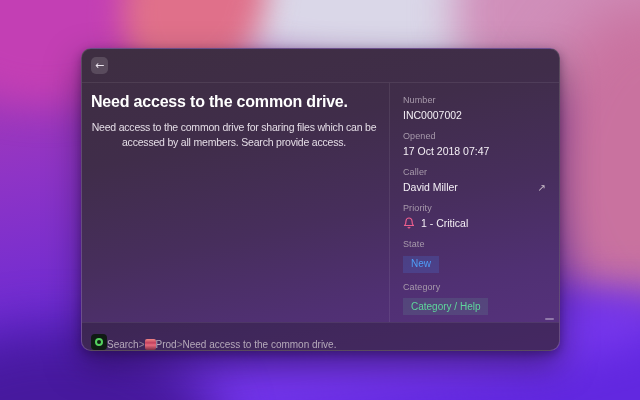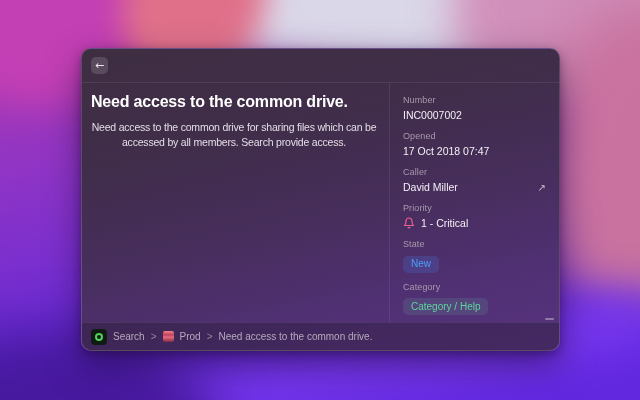--- a/index.html
+++ b/index.html
@@ -52,31 +52,31 @@
   .field { margin-bottom:9px; }
   .field-label { font-size:9px; color:#a79aab; margin-bottom:4px; letter-spacing:0.1px; }
   .field-value { font-size:10.5px; line-height:13px; color:#f4eff5; }
   .value-row { display:flex; }
   .value-row .grow { flex:1 1 auto; }
   .ext-icon { font-size:10px; color:#cfc3cd; font-family:"DejaVu Sans",sans-serif; }
   .bell-icon { width:12px; height:12px; margin-right:6px; flex:0 0 auto; }
 
   .badge {
     display:inline-block; font-size:10px; line-height:12px; padding:2.5px 8px;
-    border-radius:5px; font-weight:500;
+    border-radius:0; font-weight:500;
   }
   .badge-state    { color:#4f9df7; background:rgba(70,135,245,0.20); }
   .badge-category { color:#5ed69c; background:rgba(110,220,170,0.13); }
 
   .scroll-dash { position:absolute; right:5px; bottom:2px; width:9px; height:2px; border-radius:1px; background:rgba(255,255,255,0.35); }
 
   .win-footer {
     flex:0 0 28px; height:28px; border-top:1px solid rgba(255,255,255,0.08);
     background:rgba(28,20,32,0.30);
-    display:flex; align-items:center; padding:0 9px; gap:6px; font-size:10px;
+    display:flex; align-items:flex-end; padding:0 9px; font-size:10px;
   }
   .app-icon { width:16px; height:16px; border-radius:4px; background:#101b14; display:flex; align-items:center; justify-content:center; flex:0 0 auto; }
   .app-icon .ring { width:8px; height:8px; border-radius:50%; border:2px solid #54d05e; }
   .crumb { color:#b5a9ba; white-space:nowrap; }
   .crumb-sep { color:#938798; }
   .fav-icon { width:11px; height:11px; border-radius:2px; display:inline-block; vertical-align:-2px;
     background:linear-gradient(180deg,#f08585 0%,#c2405e 35%,#e86a7e 55%,#7e2e44 100%); }
 
   .footer-right { margin-left:auto; display:flex; align-items:center; gap:5px; }
   .primary-label { color:#f5f1f6; font-weight:600; white-space:nowrap; }

